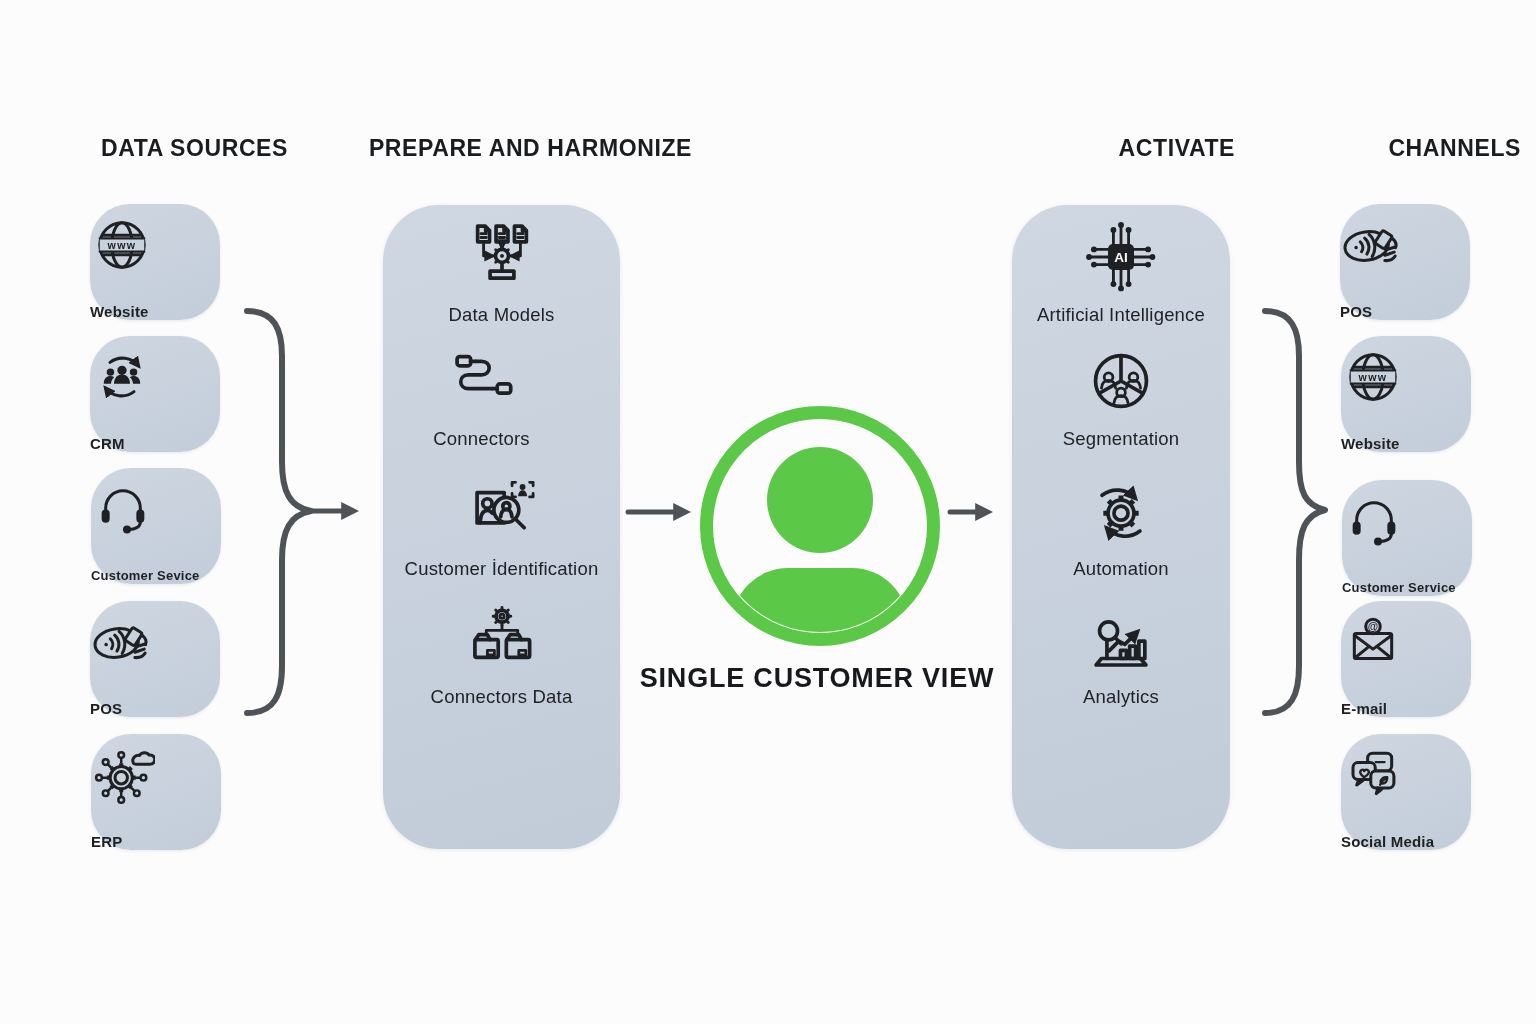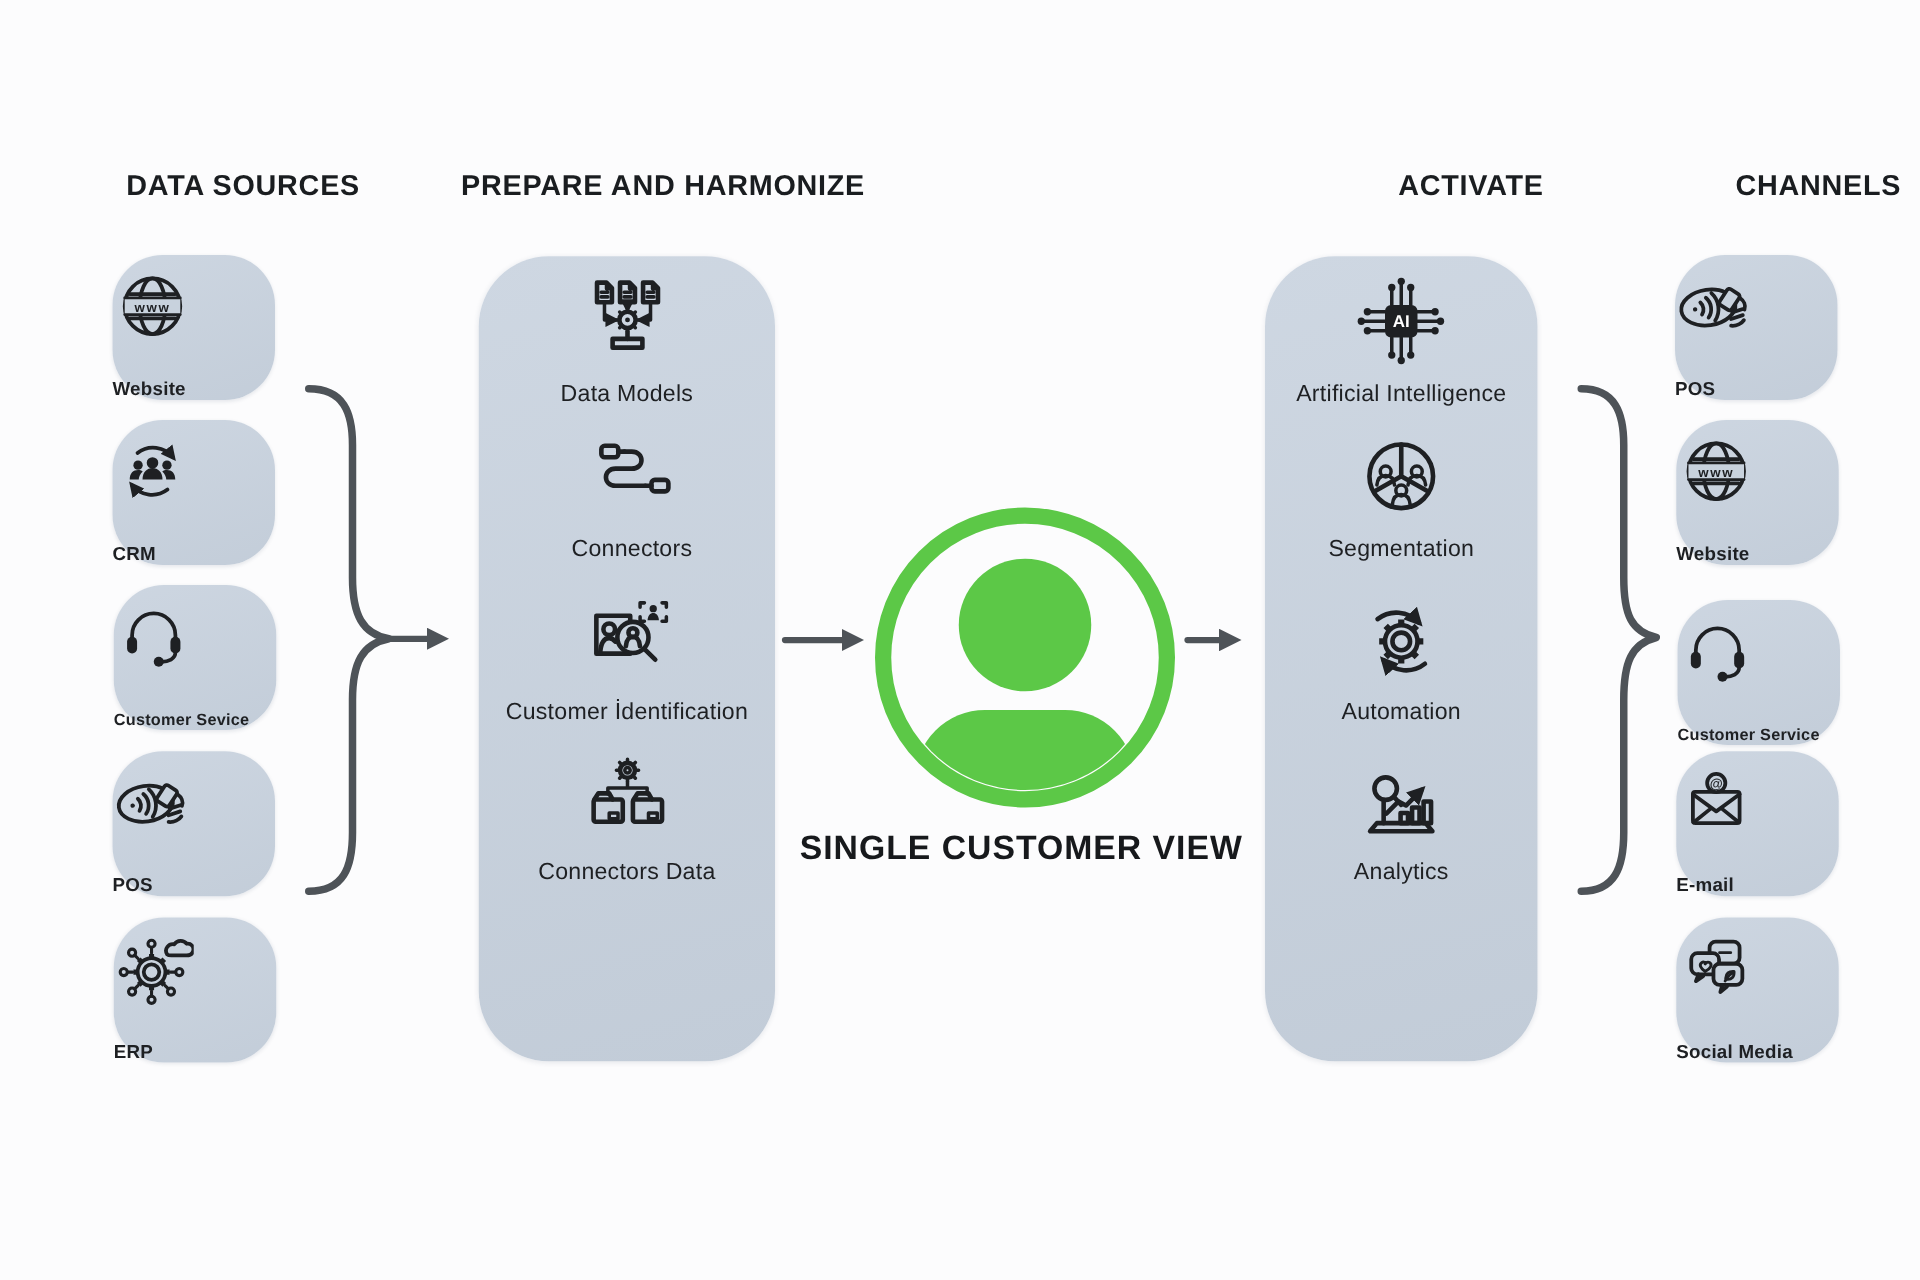--- a/index.html
+++ b/index.html
@@ -162,21 +162,21 @@
       <circle cx="36" cy="35" r="6"></circle>
       <path class="thin" d="M42 35h2.3M40.2 30.8l1.6-1.6M36 29v-2.3M31.8 30.8l-1.6-1.6M30 35h-2.3M31.8 39.2l-1.6 1.6M36 41v2.3M40.2 39.2l1.6 1.6"></path>
       <circle class="fill" cx="36" cy="35" r="1.8"></circle>
       <path d="M36 43.5V49"></path>
       <rect x="25" y="49" width="22" height="6.5"></rect>
     </svg>
   </span>
   <div class="plabel">Data Models</div>
 </div>
 
-<div class="pitem" style="left:387px;top:342px;width:237px">
+<div class="pitem" style="left:363px;top:342px;width:237px">
   <span class="picon">
     <svg class="ic" viewBox="0 0 72 72">
       <rect x="13" y="13.5" width="12.5" height="8.5" rx="2.5"></rect>
       <path d="M25.5 17.8h4.5"></path>
       <path d="M30 17.8h5.5c9.5 0 9.5 12.6 0 12.6H23.5c-9.5 0-9.5 12.6 0 12.6h22"></path>
       <path d="M45.5 43h4.5"></path>
       <rect x="50" y="38.7" width="12.5" height="8.5" rx="2.5"></rect>
     </svg>
   </span>
   <div class="plabel">Connectors</div>

